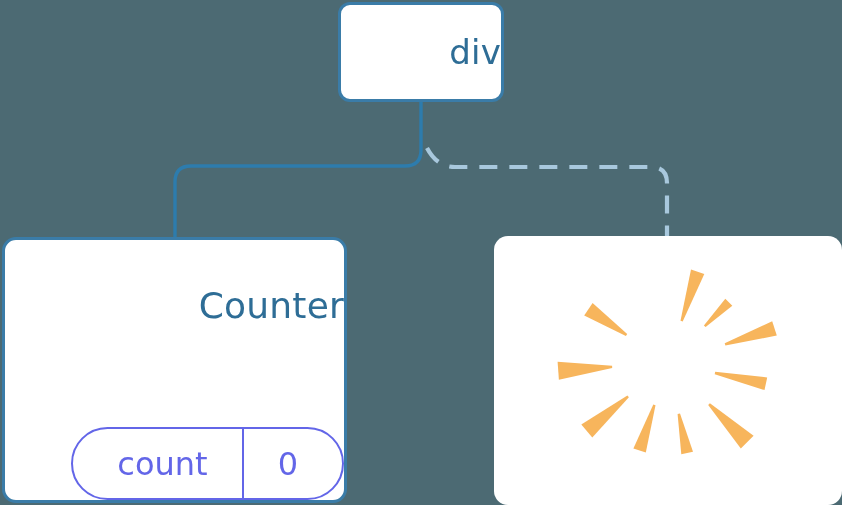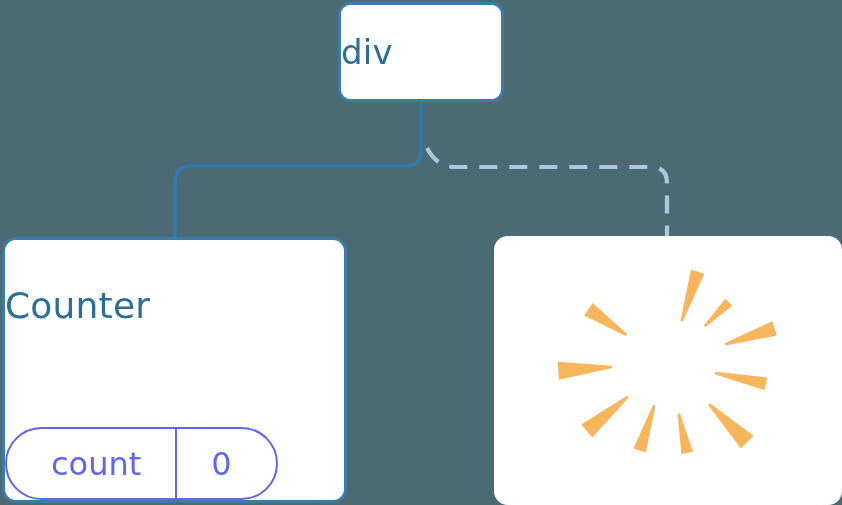--- a/index.html
+++ b/index.html
@@ -26,21 +26,21 @@
     pointer-events: none;
   }
 
   
   .node {
     position: absolute;
     background: #ffffff;
     box-sizing: border-box;
     display: flex;
     flex-direction: column;
-    align-items: flex-start;
+    align-items: flex-end;
   }
   .node.bordered {
     border: 3px solid #3a7ca8;
   }
 
   
   #node-div {
     left: 338px;
     top: 2px;
     width: 166px;

